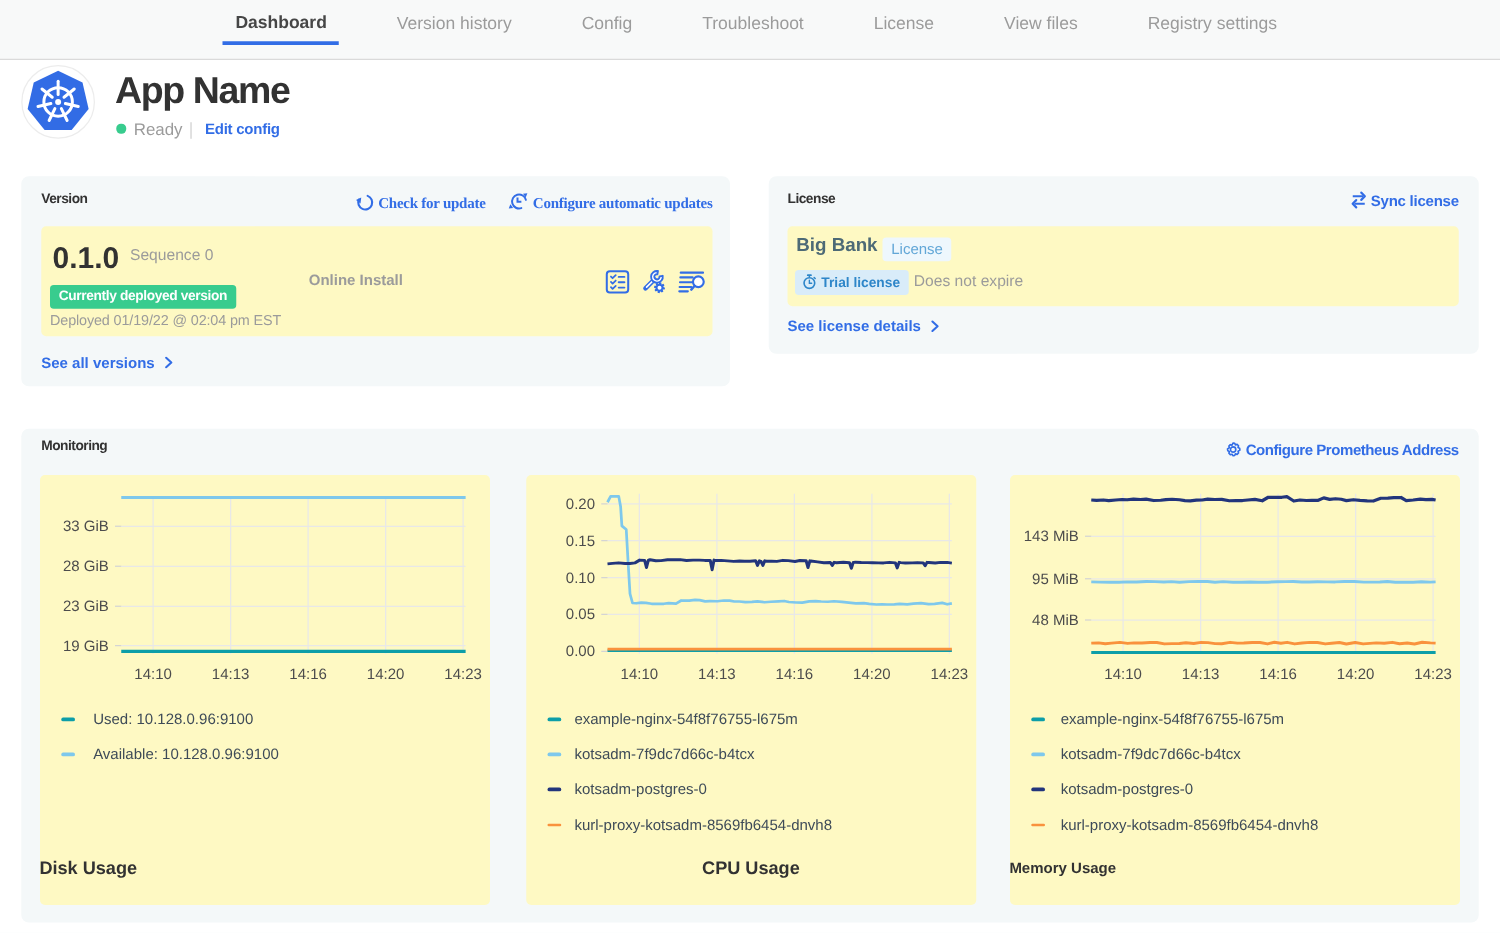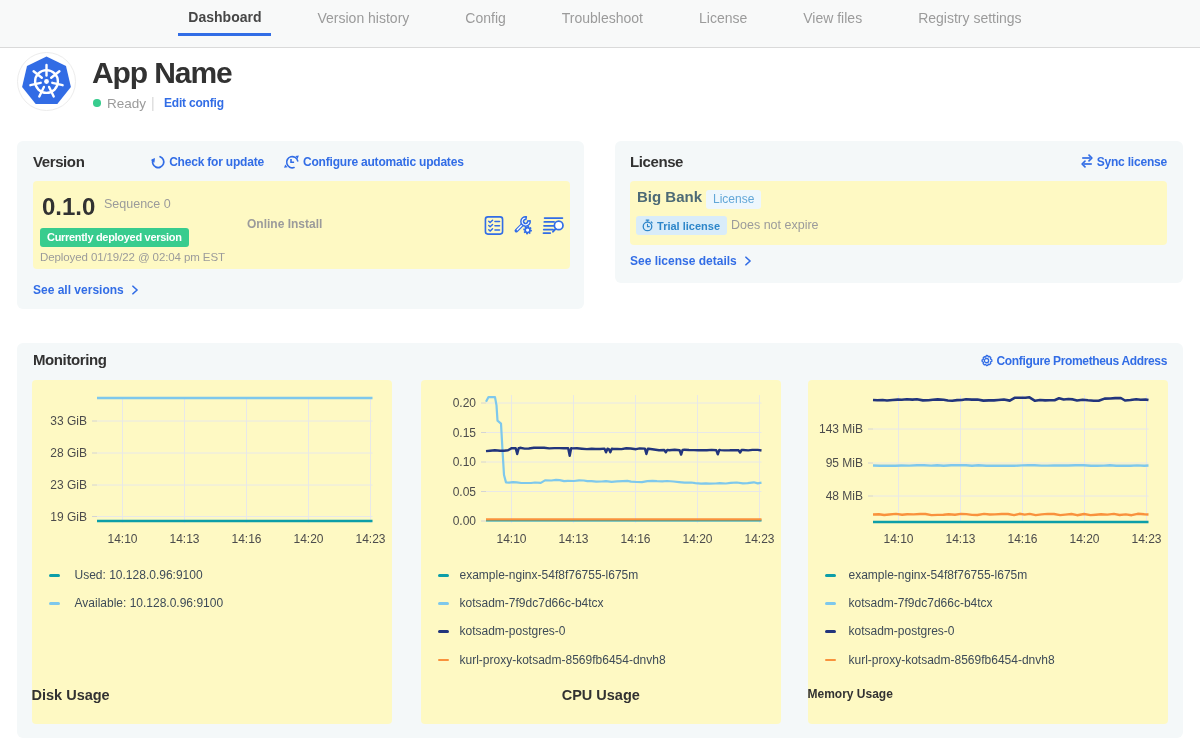--- a/index.html
+++ b/index.html
@@ -1,21 +1,21 @@
 <!DOCTYPE html>
 <html><head><meta charset="utf-8">
 <style>
 * { margin:0; padding:0; box-sizing:border-box; }
 html,body { width:1200px; height:746px; background:#fff; font-family:"Liberation Sans",sans-serif; -webkit-font-smoothing:antialiased; }
 .page { position:relative; width:1200px; height:746px; overflow:hidden; }
 .abs { position:absolute; }
 .blue { color:#326de6; font-weight:bold; }
 .card { position:absolute; background:#f4f8f9; border-radius:6px; }
 .whitebox { position:absolute; background:#fef9c3; border-radius:4px; }
-.hdr { font-size:15px; font-weight:bold; color:#323232; letter-spacing:-0.4px; }
+.hdr { font-size:11px; font-weight:bold; color:#323232; letter-spacing:-0.4px; }
 .tab { padding:0 10px; margin:0 18px; font-size:14px; color:#9b9b9b; }
 </style></head>
 <body>
 <div class="page">
 
 <div class="abs" style="left:0;top:0;width:1200px;height:48px;background:#f8f9f9;border-bottom:1px solid #dadada;">
   <div style="display:flex;justify-content:center;height:36px;align-items:center;padding-left:10px;">
     <div class="tab" style="height:36px;line-height:35px;color:#464646;font-weight:600;border-bottom:3px solid #326de6;">Dashboard</div>
     <div class="tab">Version history</div>
     <div class="tab">Config</div>
@@ -41,21 +41,21 @@
       </svg>
     </div>
 <div class="abs" style="left:92px;top:56px;font-size:30px;font-weight:bold;color:#323232;letter-spacing:-1.1px;">App Name</div>
 <div class="abs" style="left:93px;top:99px;width:7.5px;height:7.5px;border-radius:50%;background:#38cc8e;"></div>
 <div class="abs" style="left:107px;top:96px;font-size:13.5px;color:#9b9b9b;">Ready</div>
 <div class="abs" style="left:151px;top:95px;font-size:14px;color:#d7d7d7;">|</div>
 <div class="abs blue" style="left:164px;top:96px;font-size:12px;letter-spacing:-0.2px;">Edit config</div>
 
 <div class="card" style="left:17px;top:141px;width:567px;height:168px;"></div>
 <div class="abs hdr" style="left:33px;top:153px;">Version</div>
-<div class="abs" style="left:150px;top:152px;width:420px;white-space:nowrap;">
+<div class="abs" style="left:150px;top:152px;width:420px;text-align:right;white-space:nowrap;font-family:Liberation Serif, serif;">
   <span class="blue" style="font-size:12px;letter-spacing:-0.2px;"><svg width="16" height="16" viewBox="0 0 16 16" style="vertical-align:-3px">
           <path d="M10.1,3.7 A5.6,5.6 0 1 1 3.1,6.6" fill="none" stroke="#326de6" stroke-width="1.7" stroke-linecap="round"></path>
           <path d="M5.0,4.9 L4.4,9.7 L0.8,7.0 Z" fill="#326de6"></path>
         </svg> Check for update</span>
   <span style="display:inline-block;width:10px;"></span>
   <span class="blue" style="font-size:12px;letter-spacing:-0.2px;"><svg width="17" height="17" viewBox="0 0 17 17" style="vertical-align:-3.5px">
           <path d="M13.45,4.64 A5.6,5.6 0 1 0 13.6,12.2" fill="none" stroke="#326de6" stroke-width="1.6" stroke-linecap="round" transform="rotate(30 8 8.6)"></path>
           <path d="M15.9,2.6 L12.4,3.0 L14.6,5.9 Z" fill="#326de6"></path>
           <path d="M1.0,14.7 L4.5,14.3 L2.3,11.4 Z" fill="#326de6"></path>
           <path d="M8,5.9 L8,9.3 L11.1,9.3" fill="none" stroke="#326de6" stroke-width="1.6"></path>

